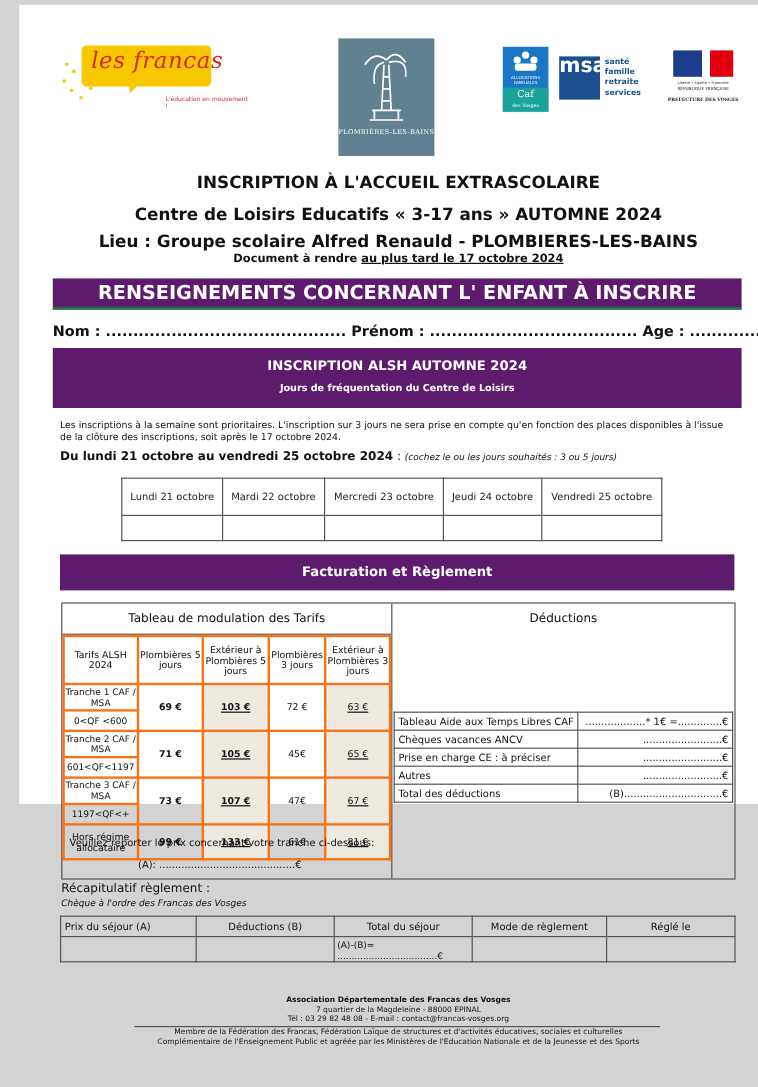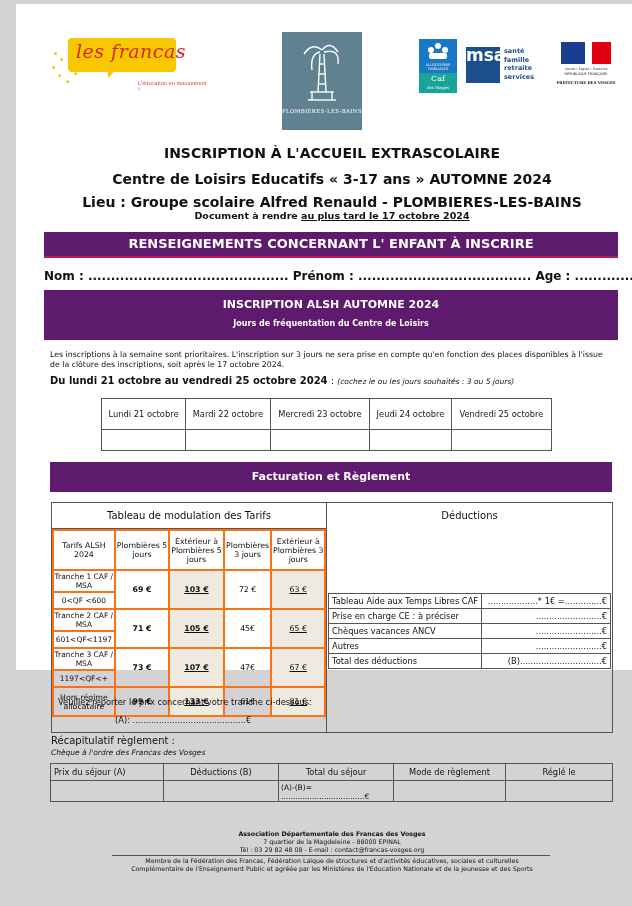--- a/index.html
+++ b/index.html
@@ -30,21 +30,21 @@
 
   
   .center { left:0; width:632px; text-align:center; }
   .t-main { top:141px; font-weight:bold; font-size:14px; }
   .t-sub { top:167px; font-weight:bold; font-size:14px; }
   .t-lieu { top:190px; font-weight:bold; font-size:14px; }
   .t-doc { top:206px; font-weight:bold; font-size:9.5px; }
   .t-doc u { text-decoration:underline; }
 
   .bar { position:absolute; left:28px; width:574px; background:#5e1a6c; color:#fff; text-align:center; font-weight:bold; }
-  .bar1 { top:228px; height:24px; font-size:13px; line-height:24px; border-bottom:2px solid #be185d; }
+  .bar1 { top:228px; height:24px; font-size:16px; line-height:24px; border-bottom:2px solid #15803d; }
   .bar2 { top:286px; height:50px; }
   .bar2 .a { position:absolute; left:0; right:0; top:8px; font-size:11px; }
   .bar2 .b { position:absolute; left:0; right:0; top:29px; font-size:8px; }
   .bar3 { left:34px; width:562px; top:458px; height:30px; font-size:11px; line-height:30px; }
   .identity { left:28px; top:265px; font-weight:bold; font-size:12px; white-space:nowrap; }
 
   .note { left:34px; top:346px; width:560px; font-size:7.8px; line-height:10px; }
   .week { left:34px; top:371px; font-size:10px; white-space:nowrap; }
   .week b { font-weight:bold; }
   .week i { font-size:7.5px; font-style:italic; }
@@ -270,25 +270,25 @@
       <colgroup>
           <col style="width:140px">
           <col>
         </colgroup>
       <tbody>
           <tr>
             <td>Tableau Aide aux Temps Libres CAF</td>
             <td class="v">...................* 1€ =..............€</td>
           </tr>
       <tr>
+            <td>Chèques vacances ANCV</td>
+            <td class="v">.........................€</td>
+          </tr>
+      <tr>
             <td>Prise en charge CE : à préciser</td>
-            <td class="v">.........................€</td>
-          </tr>
-      <tr>
-            <td>Chèques vacances ANCV</td>
             <td class="v">.........................€</td>
           </tr>
       <tr>
             <td>Autres</td>
             <td class="v">.........................€</td>
           </tr>
       <tr>
             <td>Total des déductions</td>
             <td class="v">(B)...............................€</td>
           </tr>

